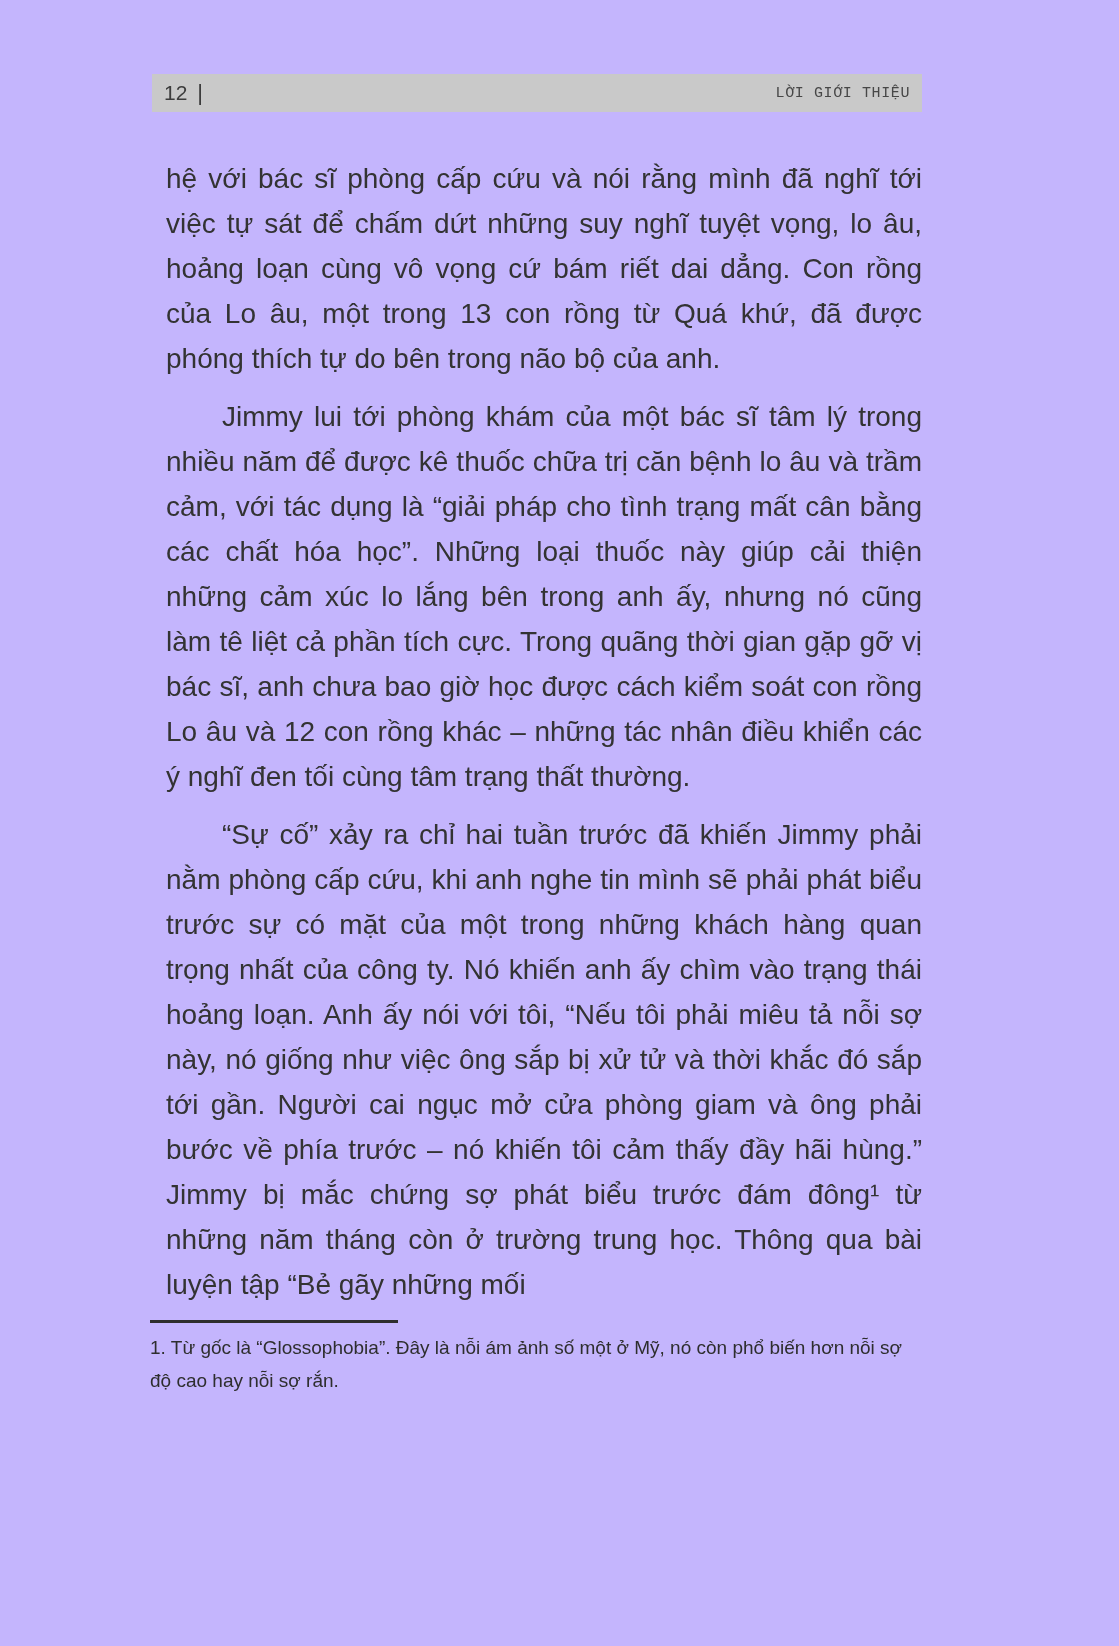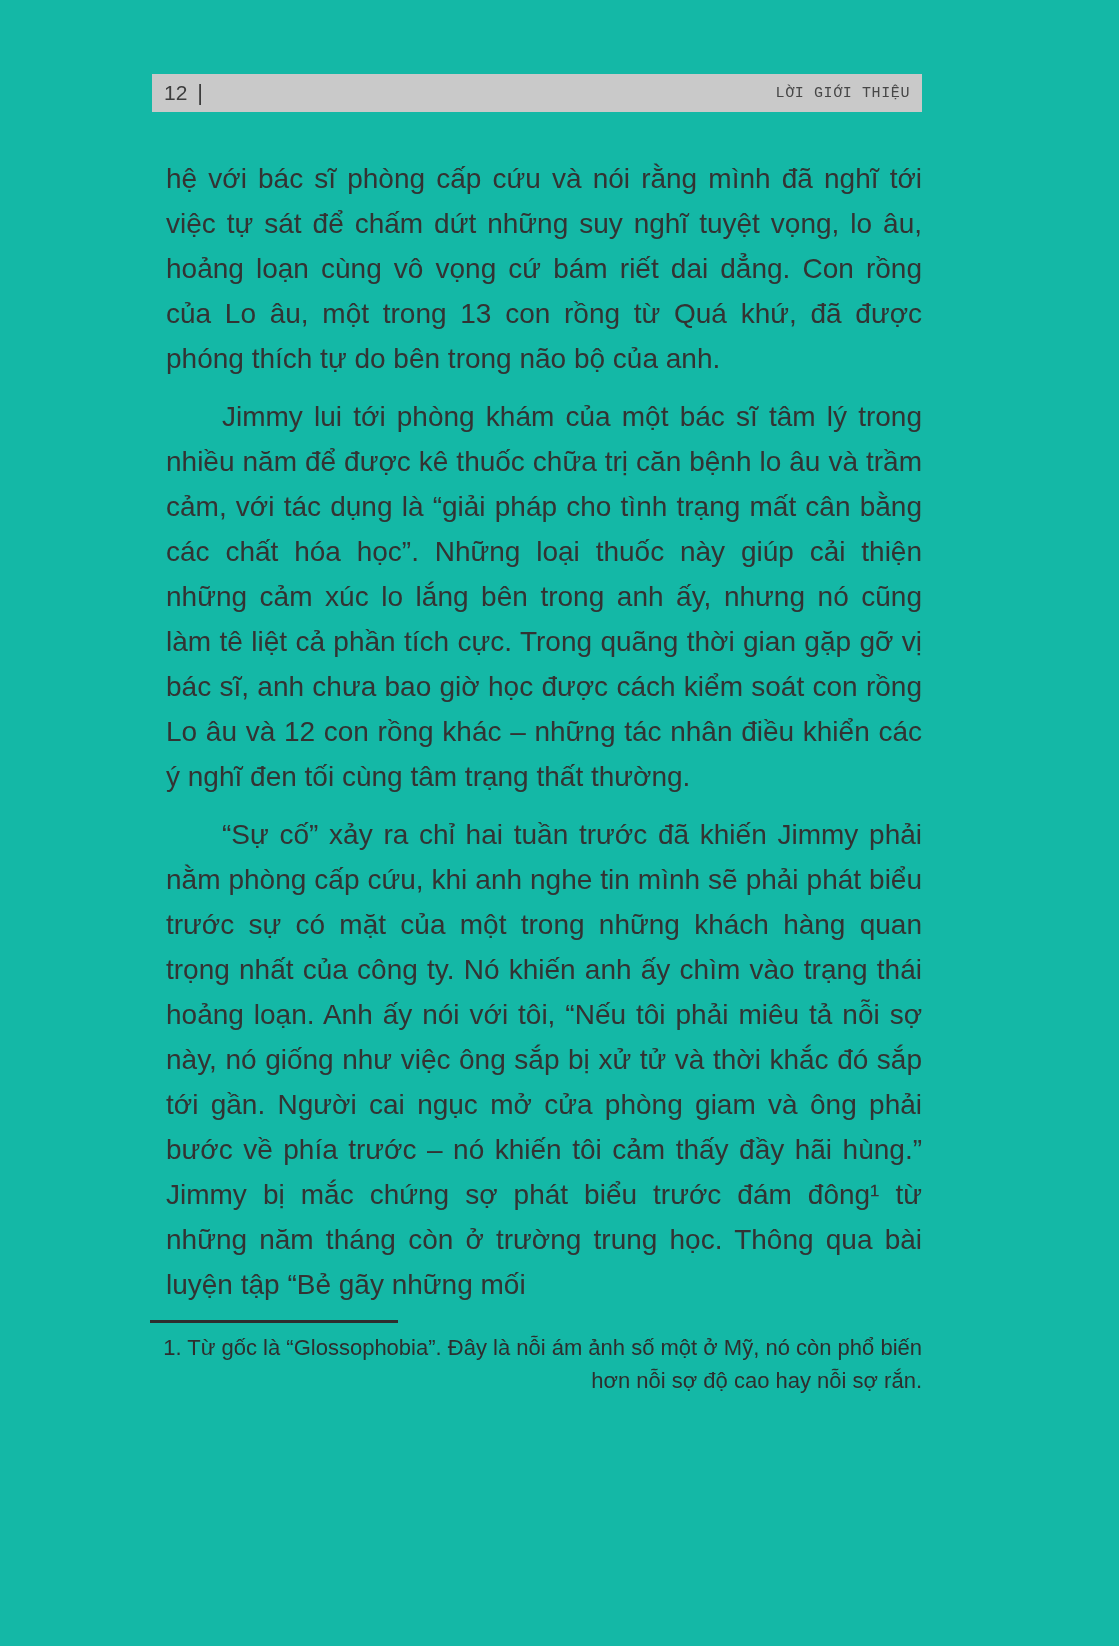--- a/index.html
+++ b/index.html
@@ -1,20 +1,20 @@
 <!DOCTYPE html>
 <html style="--header_bar: #c9c9c9; --body_text: #333333;"><head>
 <meta charset="utf-8">
 <style>
   html, body { margin: 0; padding: 0; background: #ffffff; }
   .page {
     position: relative;
     width: 1119px;
     height: 1646px;
-    background: #14b8a6;
+    background: #c4b5fd;
     overflow: hidden;
   }
   .header-bar {
     position: absolute;
     left: 152px;
     top: 74px;
     width: 770px;
     height: 38px;
     background: var(--header_bar, #c9c9c9);
     display: flex;
@@ -61,24 +61,24 @@
   }
   .para.indent { text-indent: 56px; }
   .footnote-rule {
     width: 248px;
     height: 0;
     border-top: 3px solid #2e2e2e;
     margin: 0 0 8px 0;
   }
   .footnote {
     font-family: "Liberation Sans", sans-serif;
-    font-size: 22px;
+    font-size: 19px;
     line-height: 33px;
     color: #2e2e2e;
-    text-align: right;
+    text-align: left;
     margin: 0;
   }
 </style>
 </head>
 <body>
 
 <div class="page">
 
   <header class="header-bar">
     <div class="header-left">

